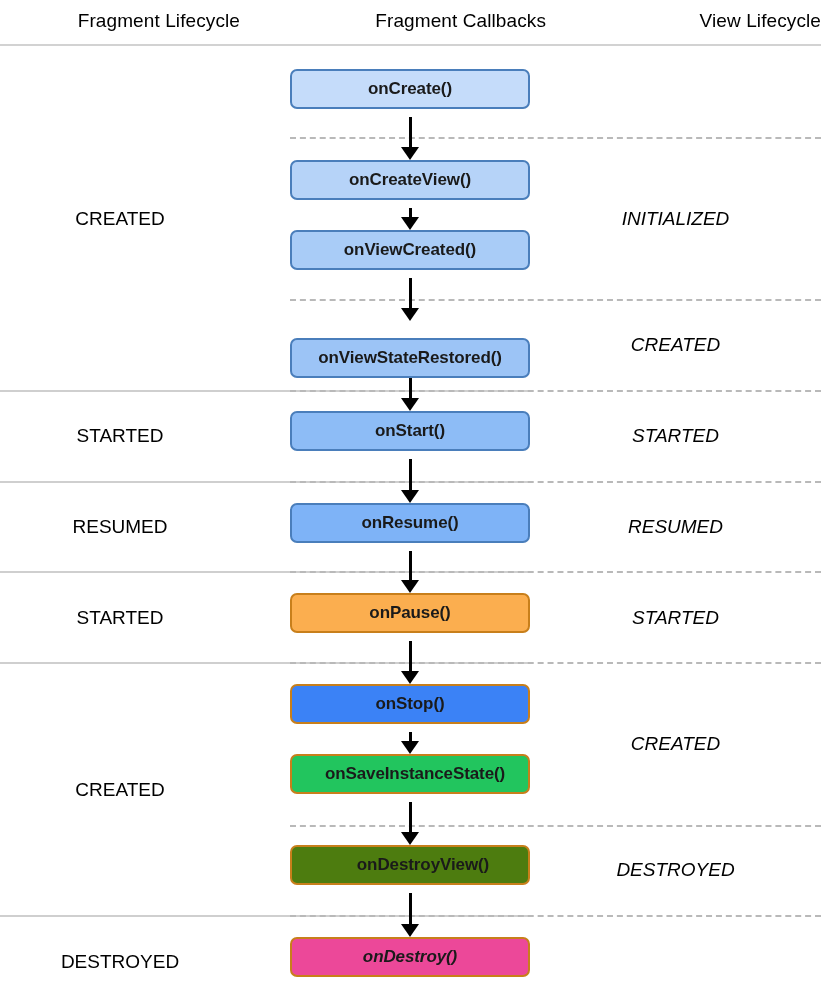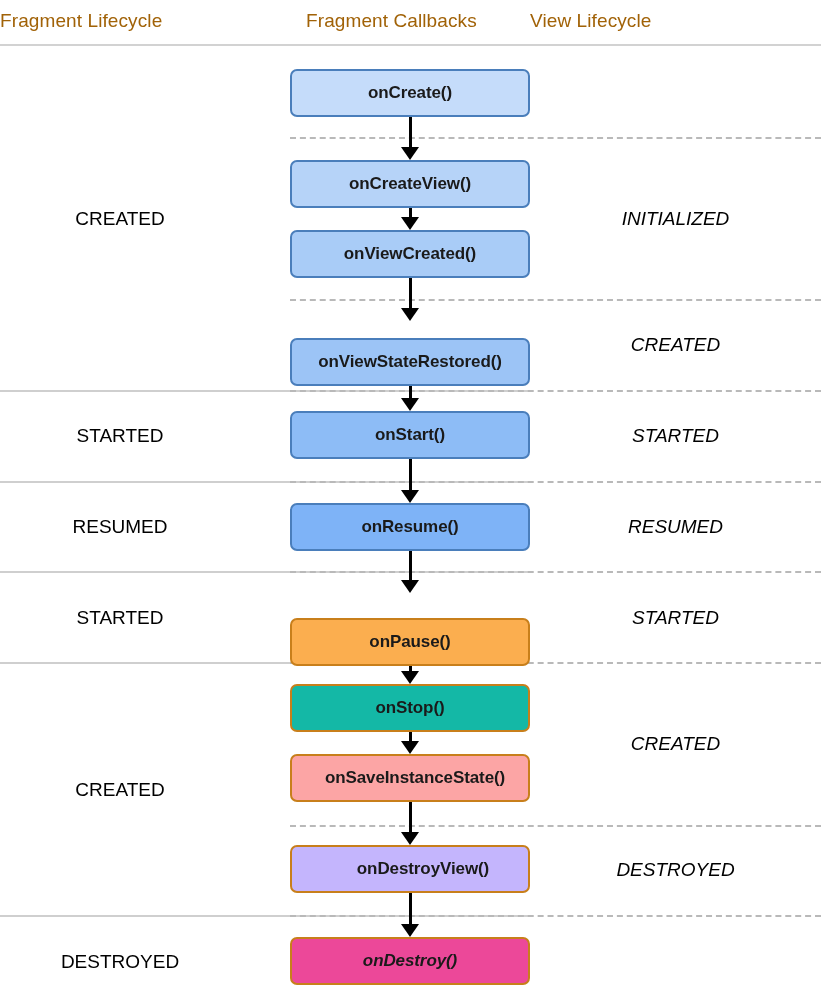--- a/index.html
+++ b/index.html
@@ -17,23 +17,23 @@
     height: 1004px;
     overflow: hidden;
     background: #ffffff;
   }
 
   
   .hdr {
     position: absolute;
     top: 10px;
     font-size: 19px;
-    color: #a16207;
+    color: #000000;
     font-weight: 400;
-    text-align: left;
+    text-align: right;
     letter-spacing: 0.1px;
     white-space: nowrap;
   }
   .hdr-rule {
     position: absolute;
     left: 0;
     top: 44px;
     width: 821px;
     height: 2px;
     background: #d2d2d2;
@@ -64,21 +64,21 @@
     text-align: center;
   }
   .state-left  { left: 0;   width: 240px; }
   .state-right { left: 530px; width: 291px; font-style: italic; }
 
   
   .cb-box {
     position: absolute;
     left: 290px;
     width: 240px;
-    height: 48px;
+    height: 40px;
     box-sizing: border-box;
     border-radius: 7px;
     display: flex;
     align-items: center;
     justify-content: center;
     font-size: 17px;
     font-weight: 700;
     color: #1a1a1a;
     letter-spacing: -0.1px;
   }
@@ -181,21 +181,21 @@
       <div class="arrow-line" style="top: 893px; height: 33px;"></div>
       <div class="arrow-head" style="top: 924px;"></div>
     </div>
   <div id="boxes-layer">
       <div class="cb-box" style="top: 69px; background: rgb(197, 220, 250); border: 2px solid rgb(74, 126, 187);">onCreate()</div>
       <div class="cb-box" style="top: 160px; background: rgb(182, 211, 248); border: 2px solid rgb(74, 126, 187);">onCreateView()</div>
       <div class="cb-box" style="top: 230px; background: rgb(169, 204, 247); border: 2px solid rgb(74, 126, 187);">onViewCreated()</div>
       <div class="cb-box" style="top: 338px; background: rgb(156, 196, 246); border: 2px solid rgb(74, 126, 187);">onViewStateRestored()</div>
       <div class="cb-box" style="top: 411px; background: rgb(141, 188, 246); border: 2px solid rgb(74, 126, 187); text-align: center;">onStart()</div>
       <div class="cb-box" style="top: 503px; background: rgb(126, 179, 247); border: 2px solid rgb(74, 126, 187);">onResume()</div>
-      <div class="cb-box" style="top: 618px; background: rgb(251, 174, 79); border: 2px solid rgb(200, 127, 27);">onPause()</div>
-      <div class="cb-box" style="top: 684px; background: #14b8a6; border: 2px solid rgb(200, 127, 27);">onStop()</div>
-      <div class="cb-box" style="top: 754px; background: #fca5a5; border: 2px solid rgb(200, 127, 27); padding-left: 10px;">onSaveInstanceState()</div>
-      <div class="cb-box" style="top: 845px; background: #c4b5fd; border: 2px solid rgb(200, 127, 27); padding-left: 26px;">onDestroyView()</div>
+      <div class="cb-box" style="top: 593px; background: rgb(251, 174, 79); border: 2px solid rgb(200, 127, 27);">onPause()</div>
+      <div class="cb-box" style="top: 684px; background: #3b82f6; border: 2px solid rgb(200, 127, 27);">onStop()</div>
+      <div class="cb-box" style="top: 754px; background: #22c55e; border: 2px solid rgb(200, 127, 27); padding-left: 10px;">onSaveInstanceState()</div>
+      <div class="cb-box" style="top: 845px; background: #4d7c0f; border: 2px solid rgb(200, 127, 27); padding-left: 26px;">onDestroyView()</div>
       <div class="cb-box" style="top: 937px; background: #ec4899; border: 2px solid rgb(200, 127, 27); font-style: italic;">onDestroy()</div>
     </div>
 
 
 </div>
 
 </body></html>

